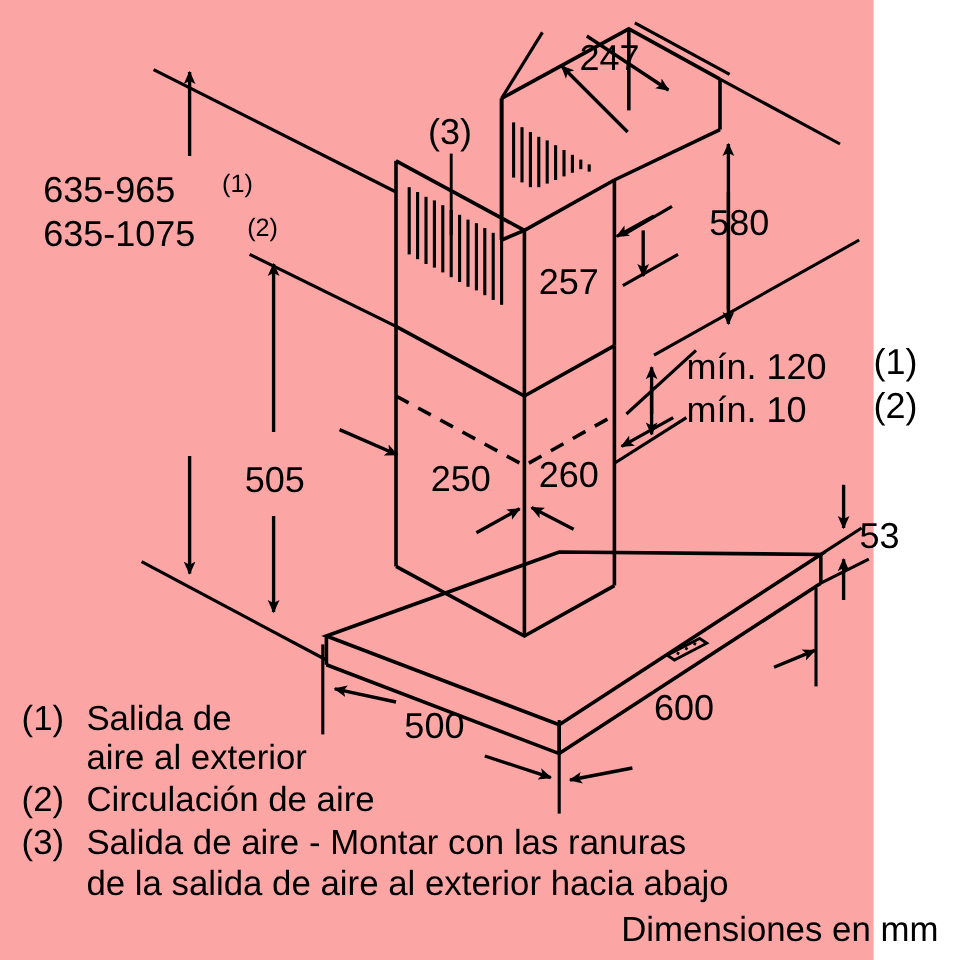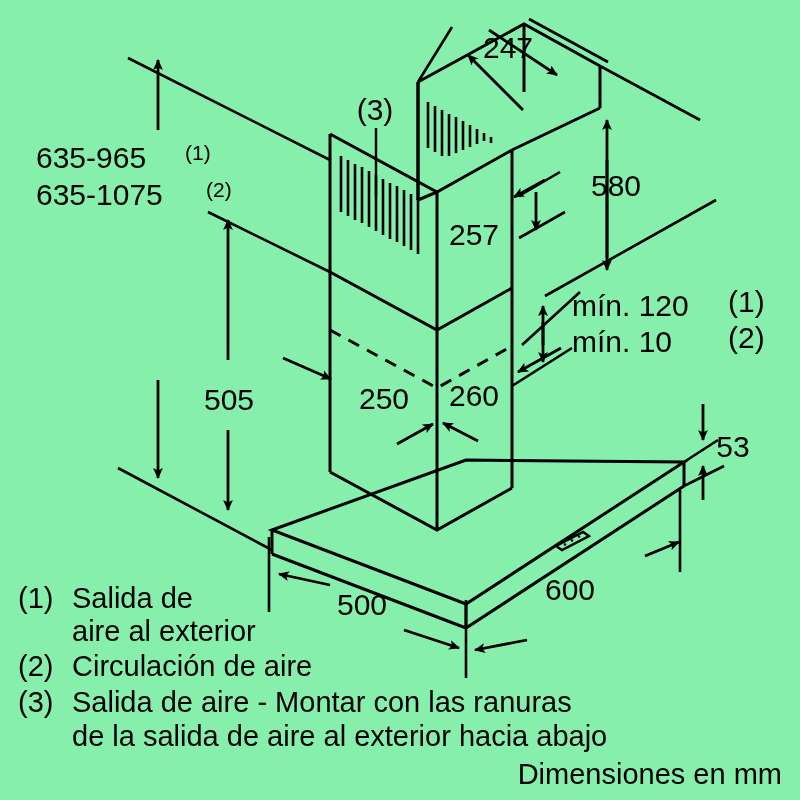--- a/index.html
+++ b/index.html
@@ -9,23 +9,23 @@
   }
   body {
     width: 800px;
     height: 800px;
     font-family: "Liberation Sans", sans-serif;
     color: #000000;
     overflow: hidden;
   }
   #sheet {
     position: relative;
-    width: 800px;
+    width: 728px;
     height: 800px;
-    background: #86efac;
+    background: #fca5a5;
   }
   #drawing {
     position: absolute;
     left: 0;
     top: 0;
     width: 800px;
     height: 800px;
   }
   
   .dim-text {

